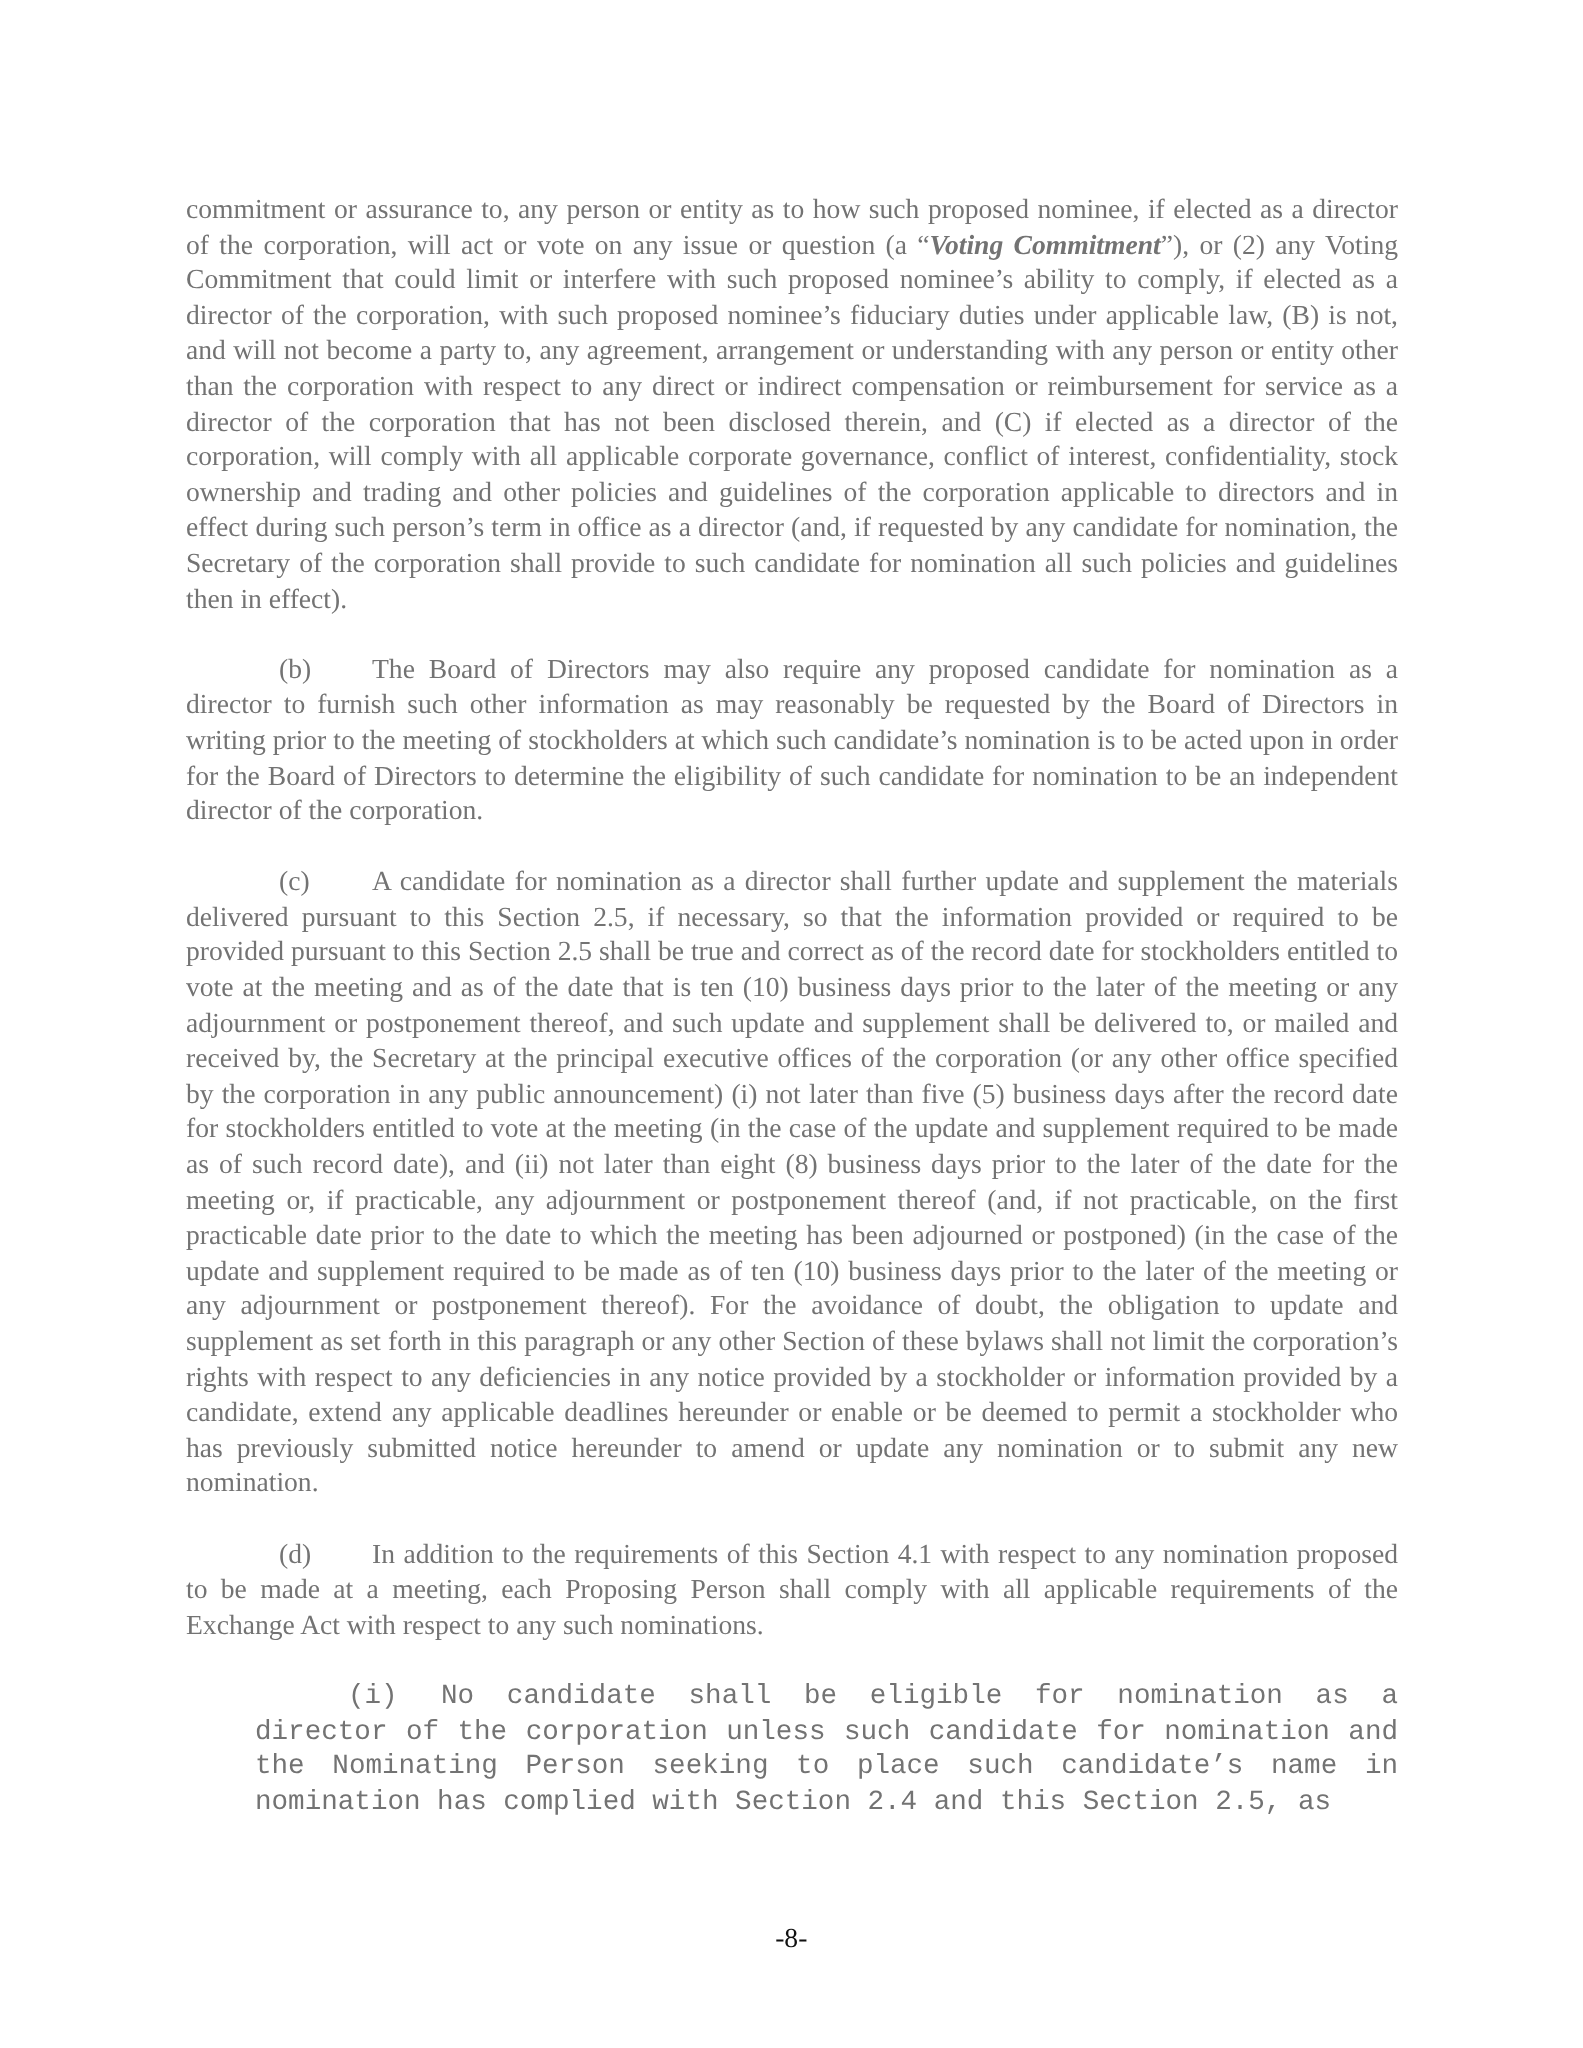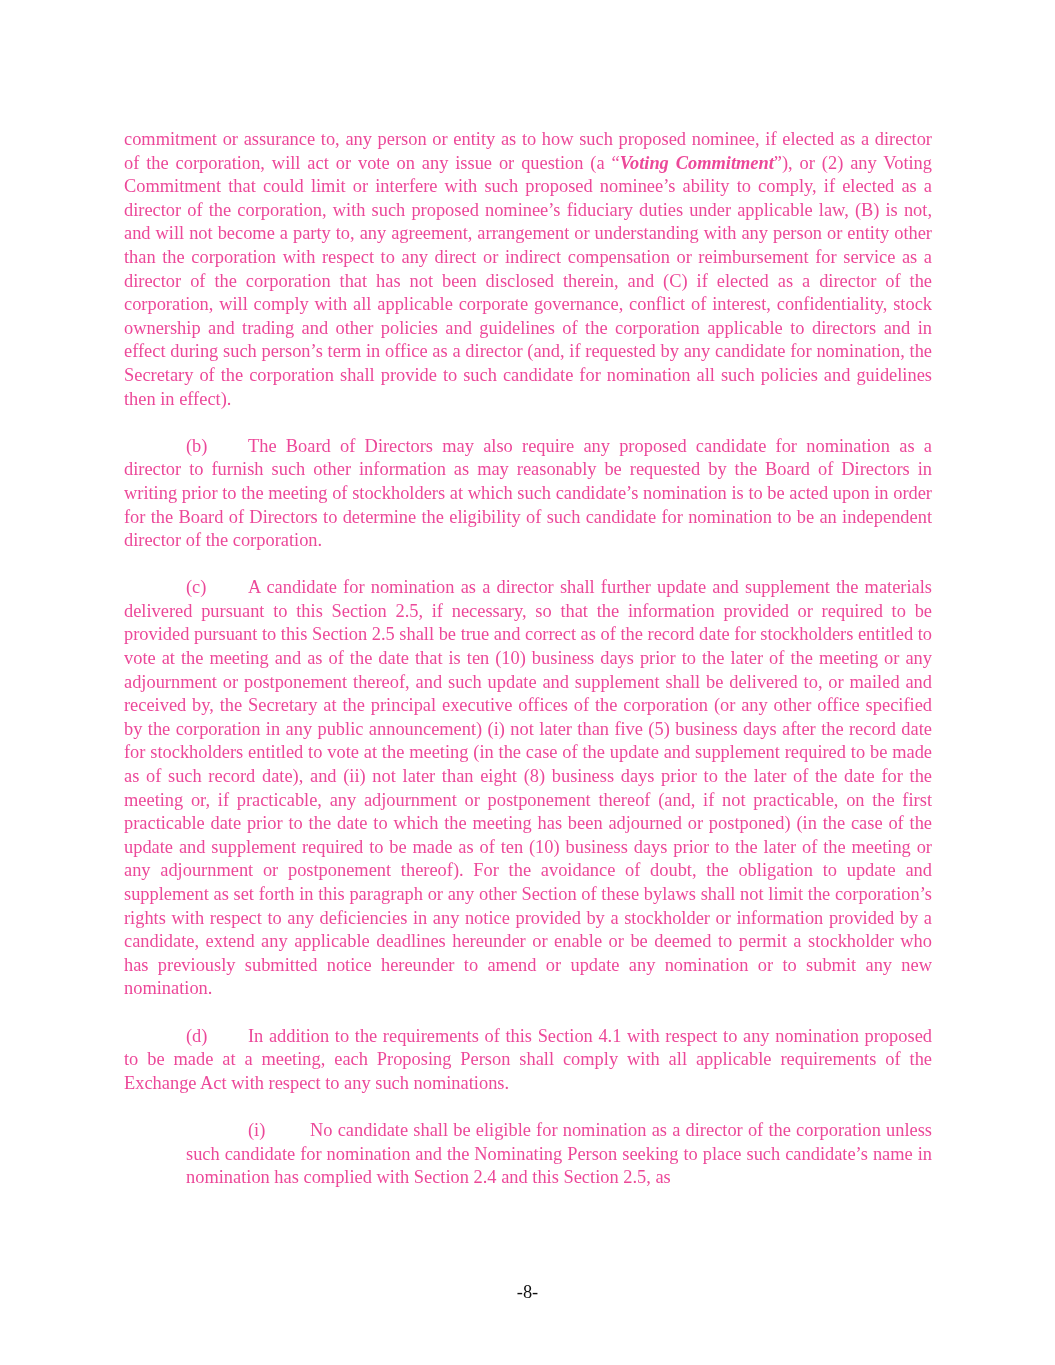--- a/index.html
+++ b/index.html
@@ -1,24 +1,24 @@
 <!DOCTYPE html>
 <html><head>
 <meta charset="utf-8">
 <style>
   html, body { margin: 0; padding: 0; background: #ffffff; }
   body { width: 1055px; height: 1365px; position: relative; overflow: hidden; }
   .page {
     position: absolute; left: 124px; top: 128px; width: 808px;
     font-family: "Liberation Serif", "DejaVu Serif", serif;
-    font-size: 18.4px; line-height: 23.6px; color: #ec4899;
+    font-size: 18.4px; line-height: 23.6px; color: #737373;
   }
   .para { text-align: justify; margin: 0 0 23.6px 0; }
   .para.indent { text-indent: 62px; }
-  .sub { margin-left: 62px; text-indent: 62px; }
+  .sub { margin-left: 46px; text-indent: 62px; font-family: Liberation Mono, monospace; }
   .num { display: inline-block; width: 62px; text-indent: 0; }
   .bi { font-weight: bold; font-style: italic; }
   .pagenum {
     position: absolute; top: 1282px; left: 0; width: 1055px; text-align: center;
     font-family: "Liberation Serif", "DejaVu Serif", serif; font-size: 18.4px; color: #111;
   }
 </style>
 </head>
 <body>
 

